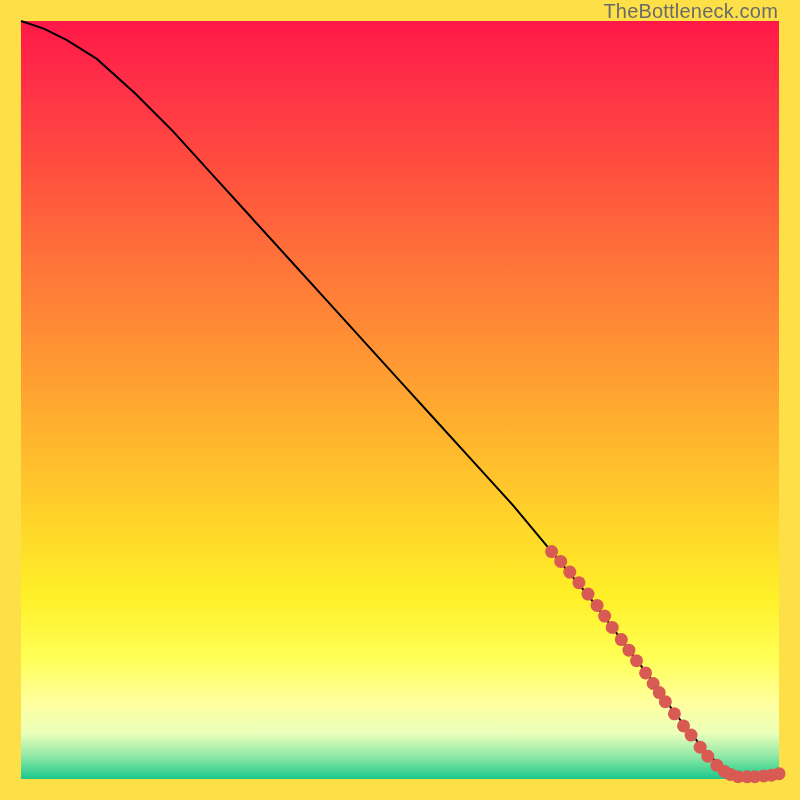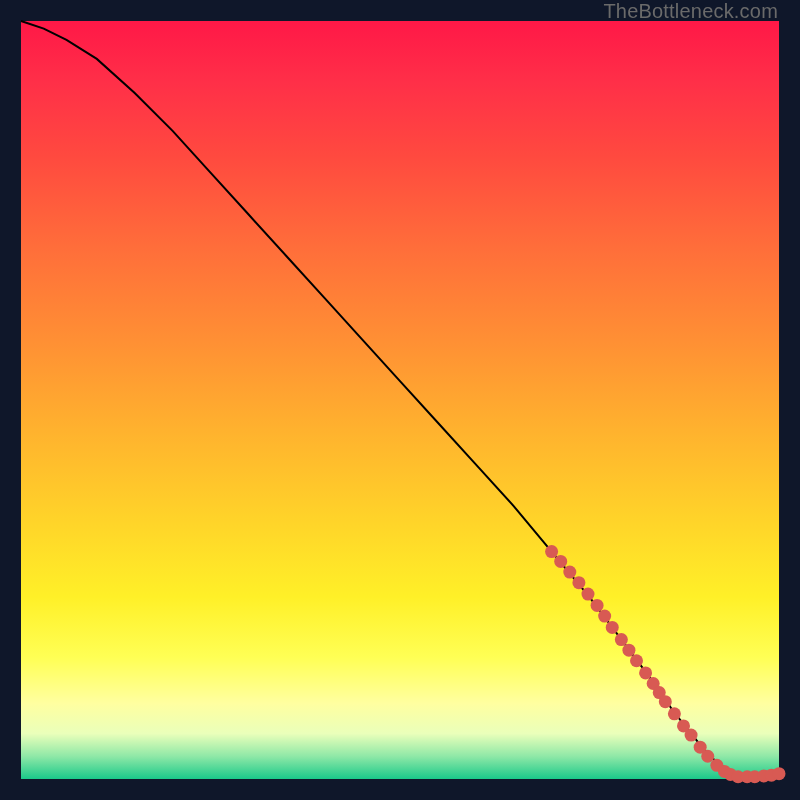--- a/index.html
+++ b/index.html
@@ -8,21 +8,21 @@
     width: 800px;
     height: 800px;
     background: #000;
     overflow: hidden;
     font-family: Arial, Helvetica, sans-serif;
   }
   .stage {
     position: relative;
     width: 800px;
     height: 800px;
-    background: #0f172a;
+    background: #fde047;
   }
   .plot {
     position: absolute;
     left: 21px;
     top: 21px;
     width: 758px;
     height: 758px;
     
     background: linear-gradient(
       to bottom,

